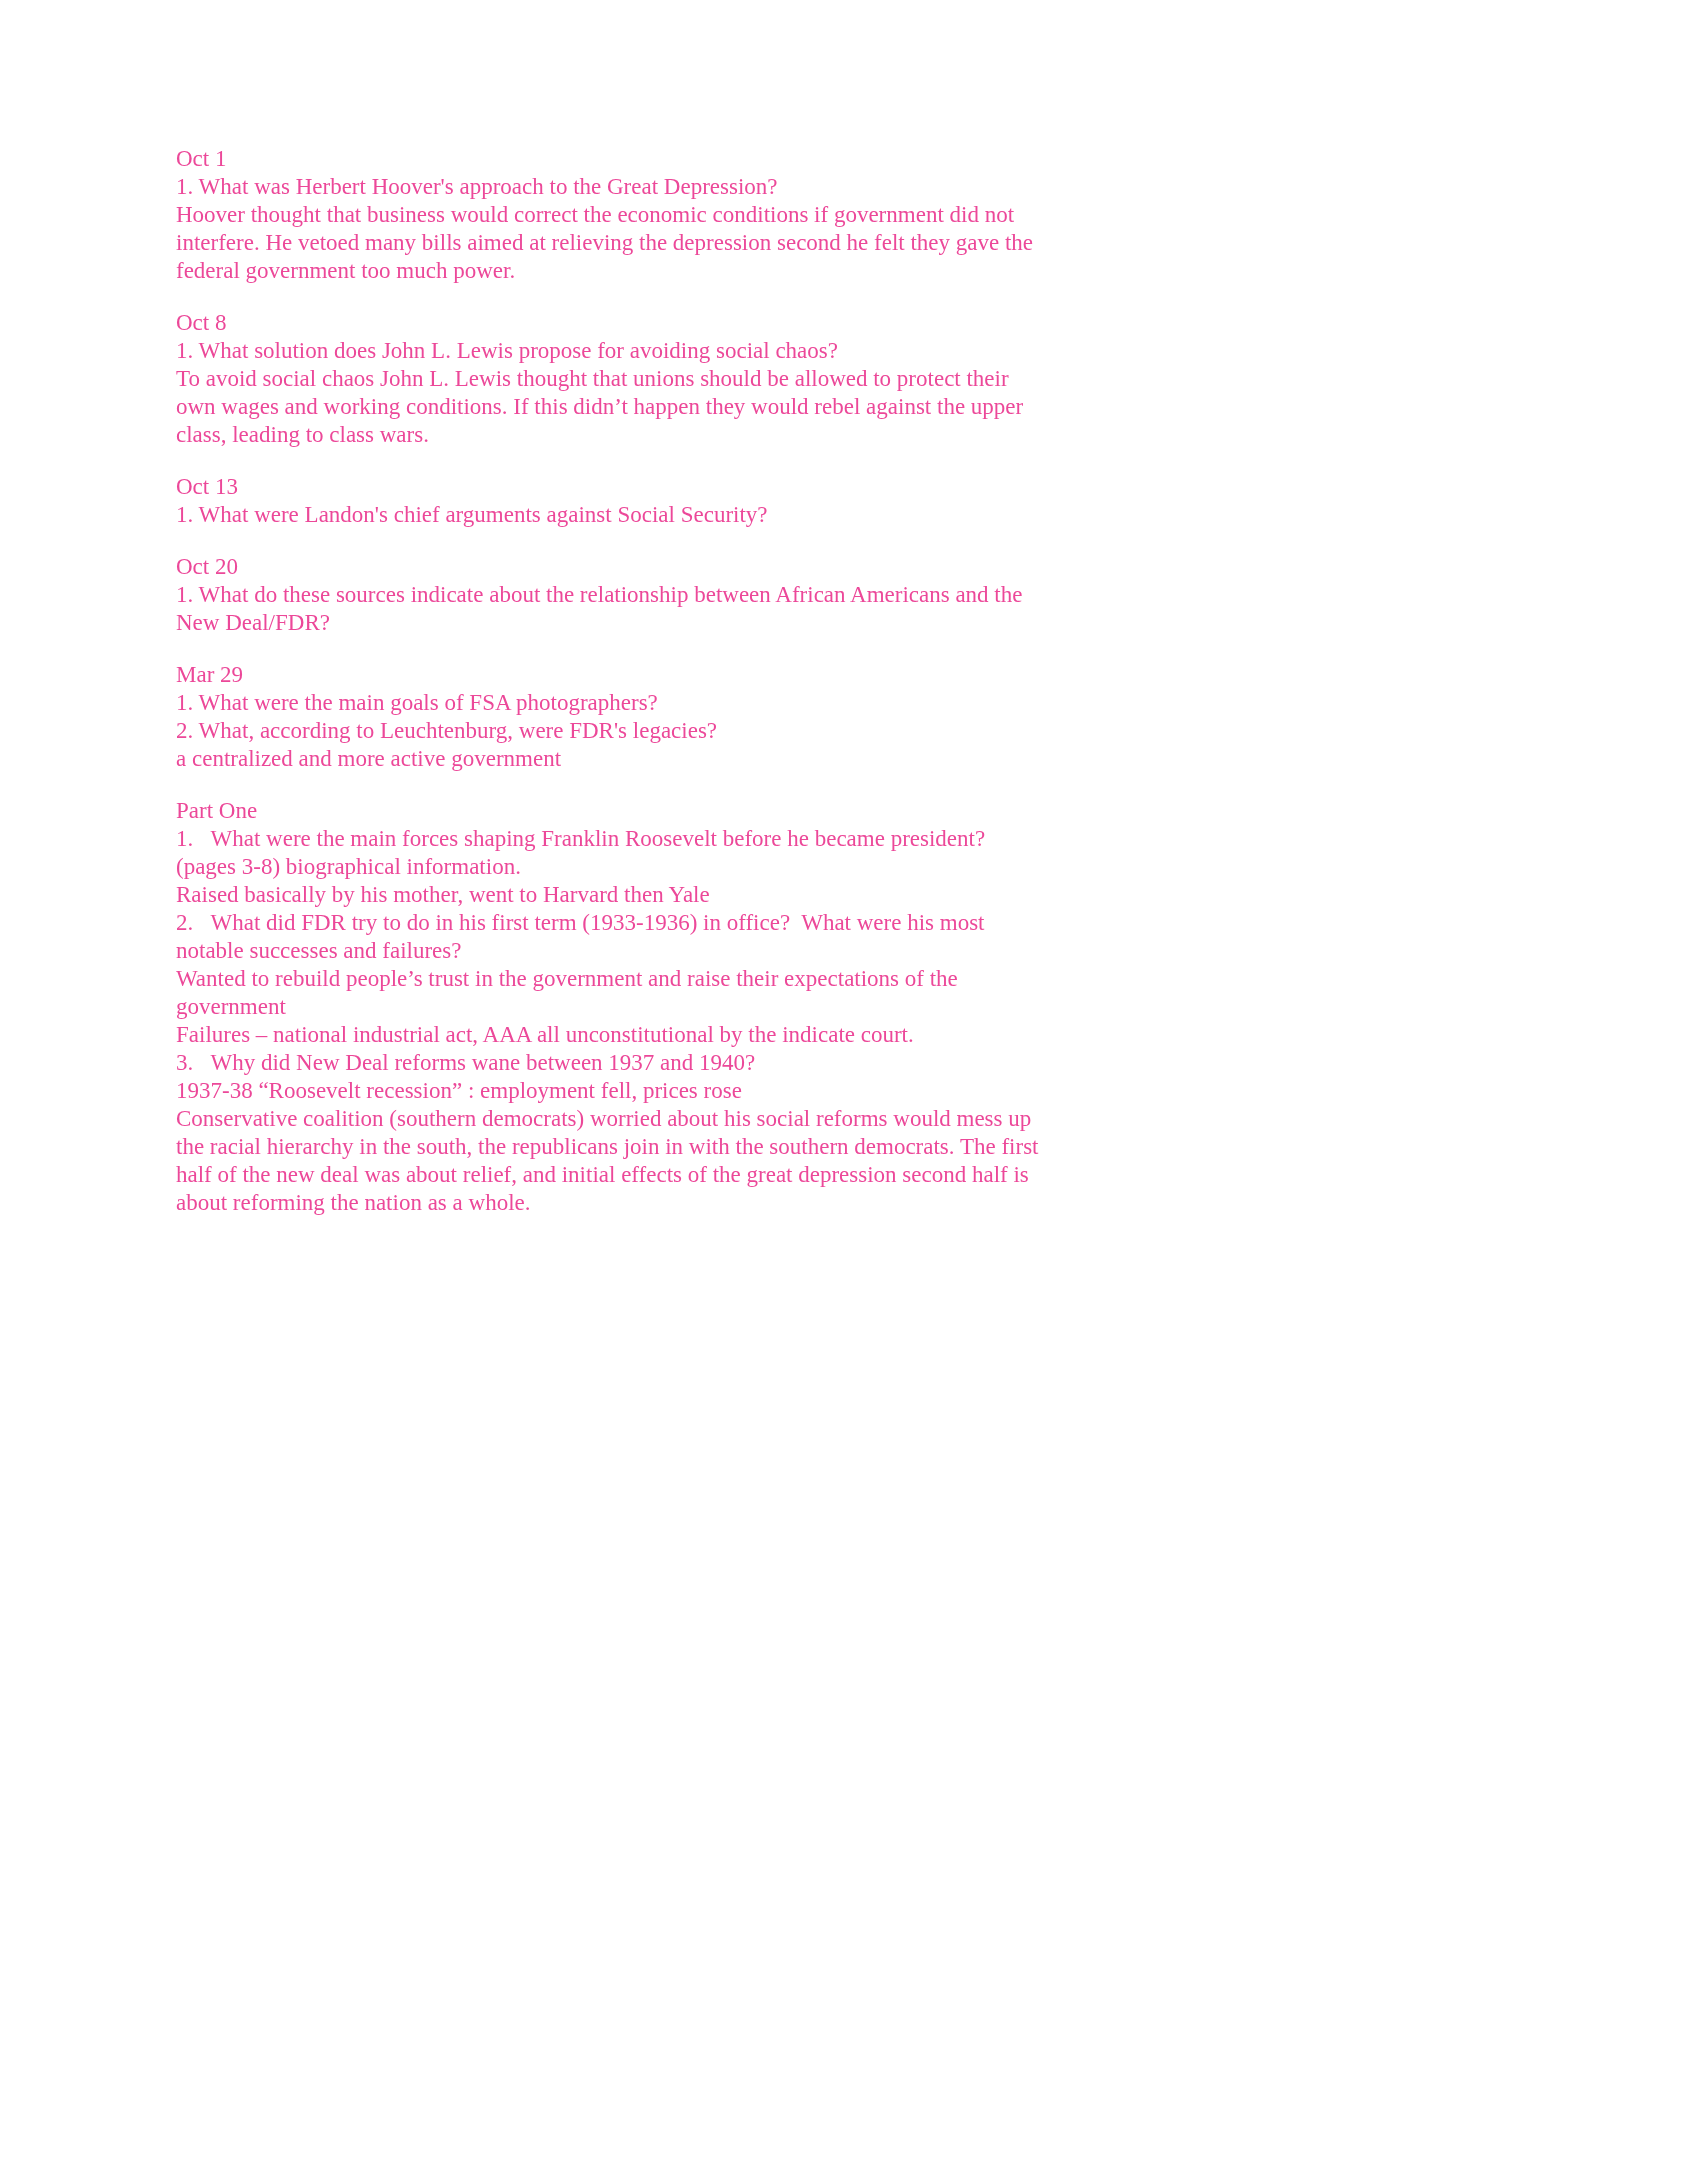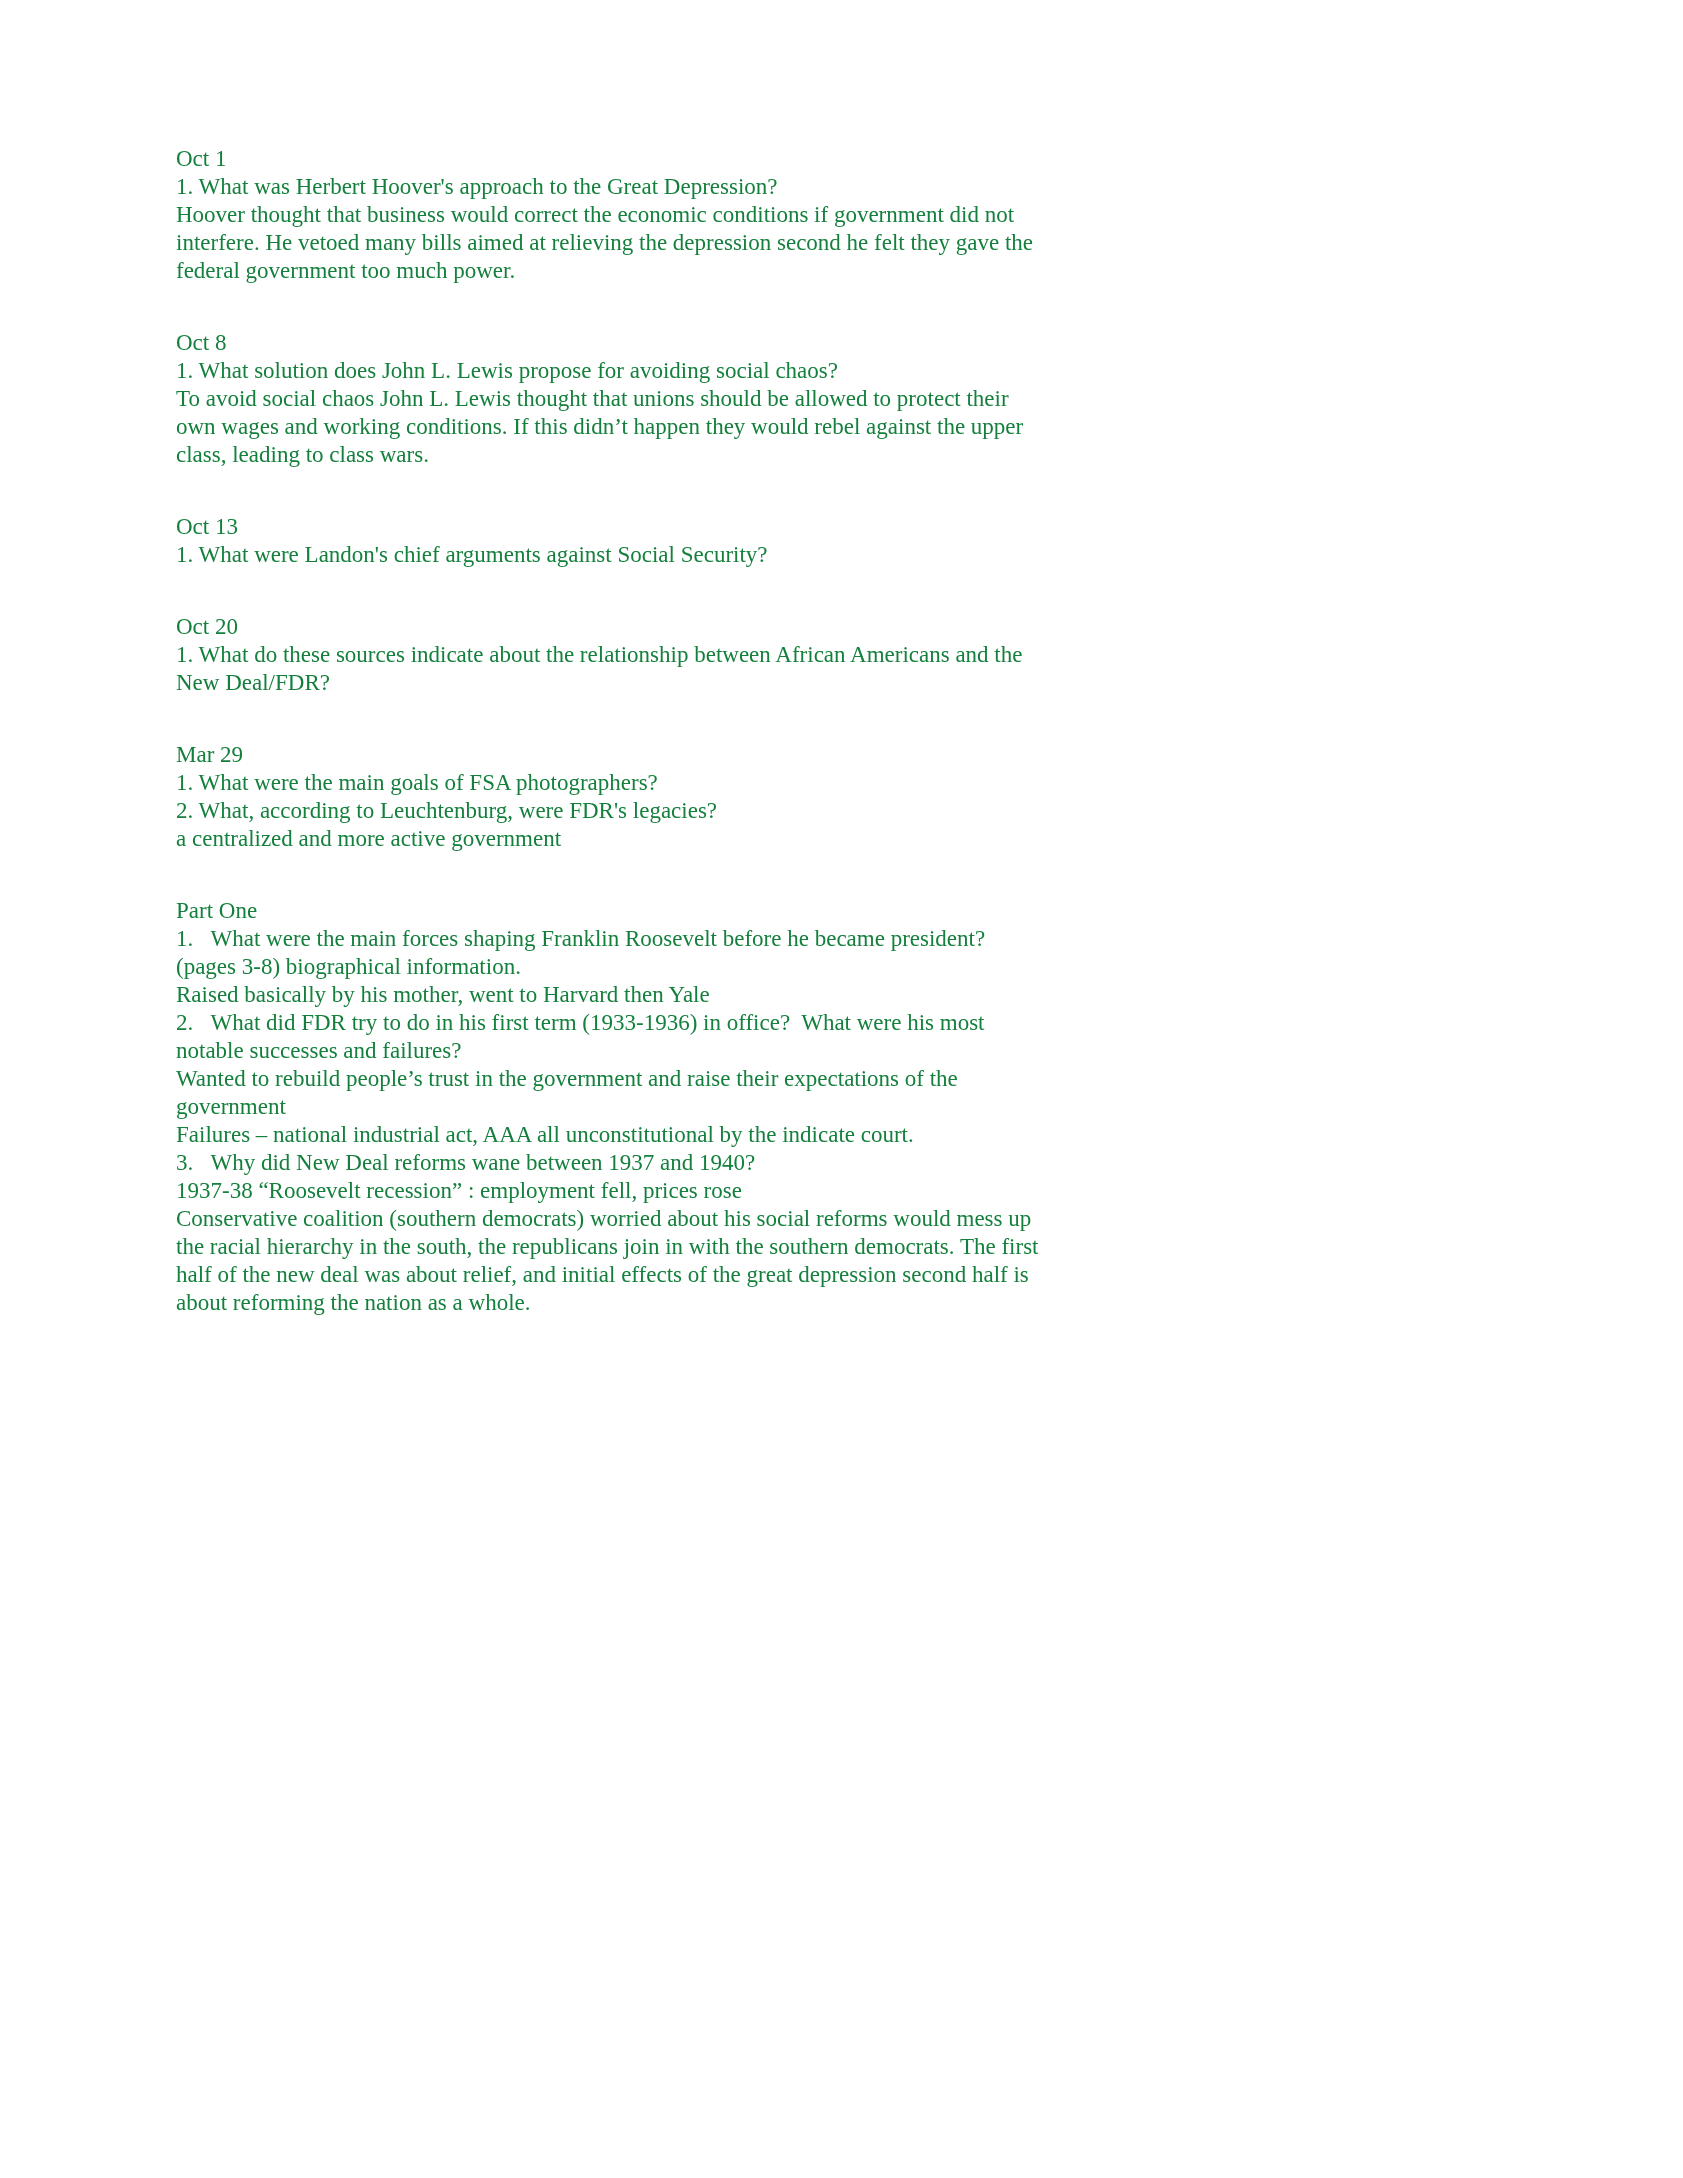--- a/index.html
+++ b/index.html
@@ -11,28 +11,28 @@
     position: relative;
     width: 1683px;
     height: 2178px;
     background: #ffffff;
     box-sizing: border-box;
     padding: 145px 0 0 176px;
     overflow: hidden;
   }
   .content {
     width: 863px;
-    color: #15803d;
+    color: #ec4899;
     font-family: "Liberation Serif", "DejaVu Serif", serif;
     font-size: 23px;
     line-height: 28px;
     text-align: left;
   }
   .block + .block {
-    margin-top: 44px;
+    margin-top: 24px;
   }
   .content p {
     margin: 0;
     padding: 0;
   }
   .content b {
     font-weight: 400;
   }
 </style>
 </head>

